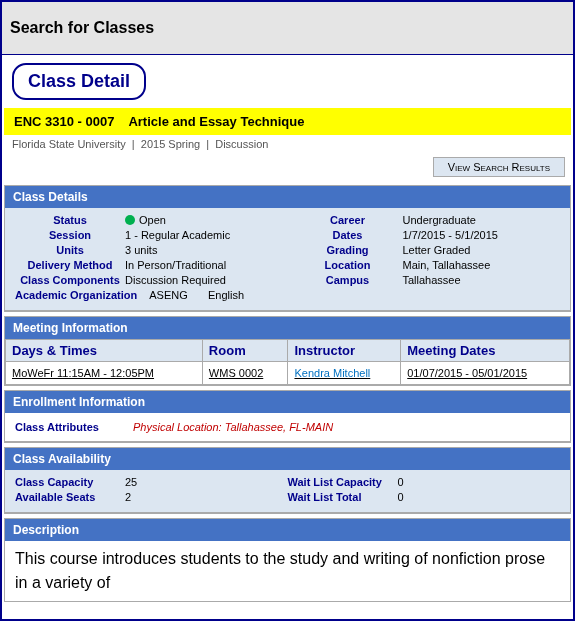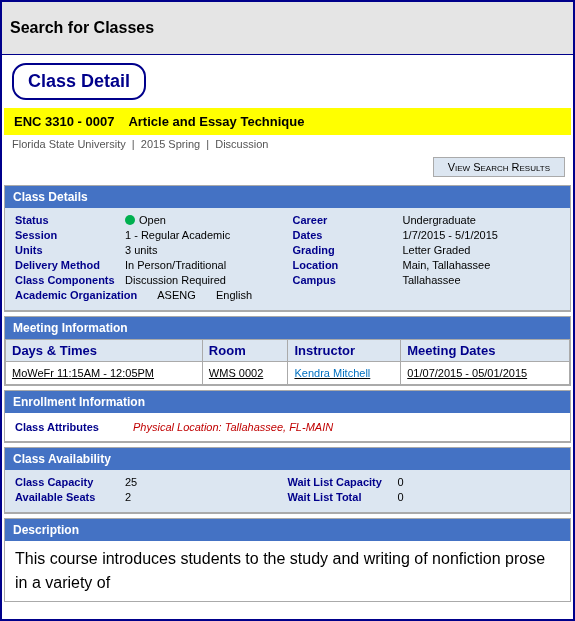--- a/index.html
+++ b/index.html
@@ -80,20 +80,21 @@
       font-size: 12px;
       padding: 4px 8px;
       margin-top: 0;
     }
 
     
     .class-details-body {
       background: #dce6f1;
       padding: 6px 10px;
       border-bottom: 1px solid #aaa;
+      text-align: center;
     }
     .details-grid {
       display: flex;
       gap: 10px;
     }
     .details-col {
       flex: 1;
     }
     .detail-row {
       display: flex;
@@ -120,21 +121,21 @@
       border-radius: 50%;
       background: #00b050;
       display: inline-block;
       flex-shrink: 0;
     }
 
     
     .acad-org-row {
       display: flex;
       align-items: center;
-      gap: 20px;
+      gap: 12px;
       margin-top: 2px;
     }
 
     
     .meeting-table {
       width: 100%;
       border-collapse: collapse;
       background: #fff;
     }
     .meeting-table thead tr {

